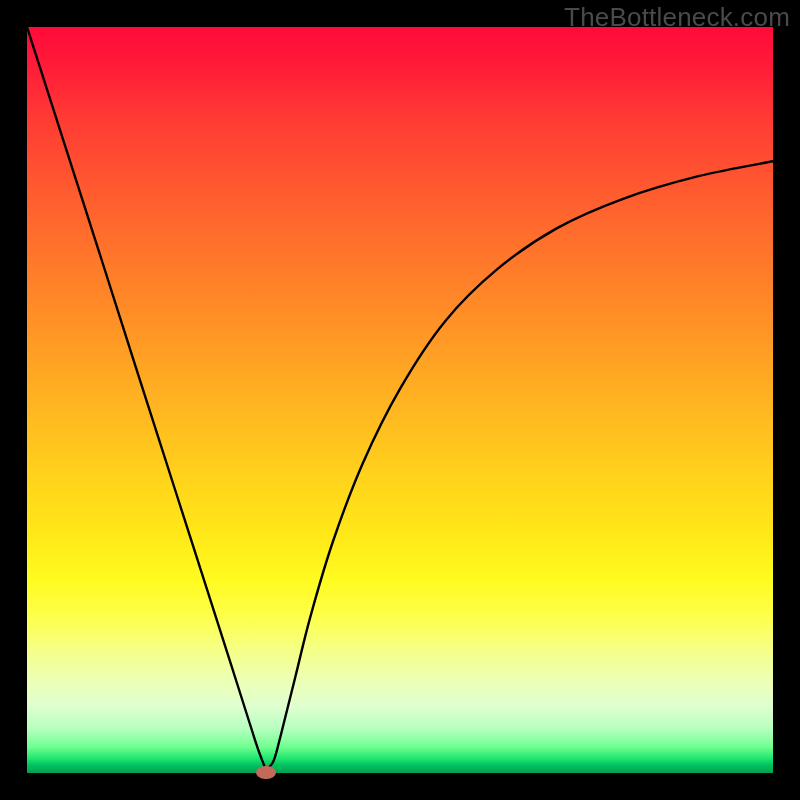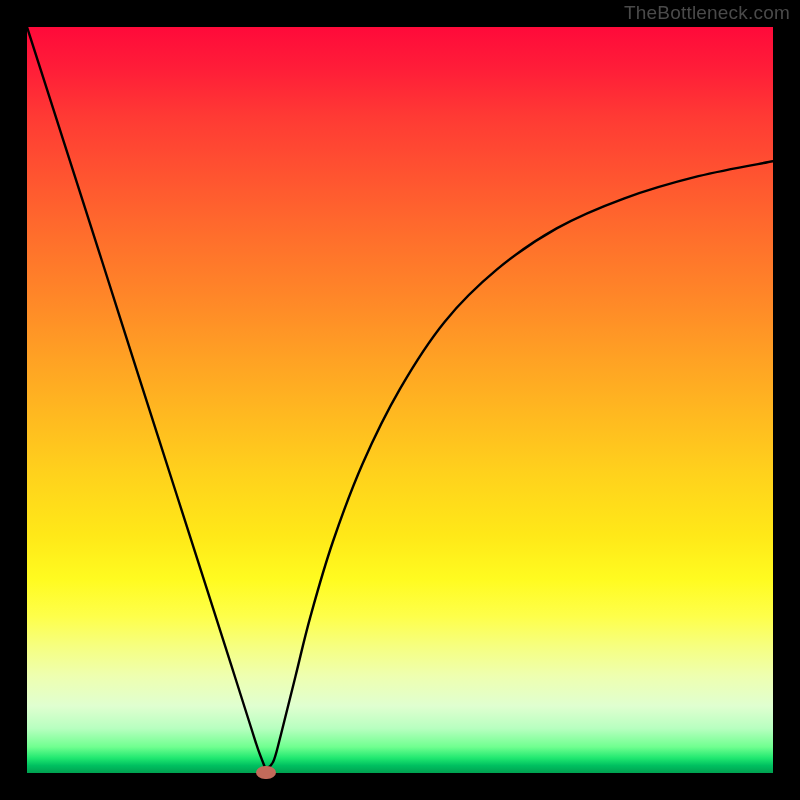--- a/index.html
+++ b/index.html
@@ -8,21 +8,21 @@
     width: 800px;
     height: 800px;
     position: relative;
     background: #000;
   }
   .watermark {
     position: absolute;
     top: 2px;
     right: 10px;
     font-family: Arial, sans-serif;
-    font-size: 19px;
+    font-size: 26px;
     font-weight: 500;
     color: #4a4a4a;
     letter-spacing: 0.2px;
   }
   .plot-area {
     position: absolute;
     left: 27px;
     top: 27px;
     width: 746px;
     height: 746px;

